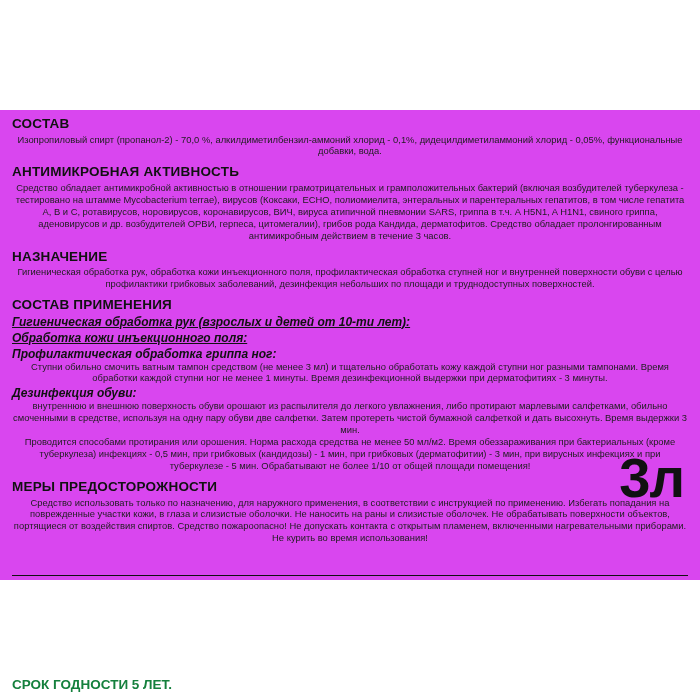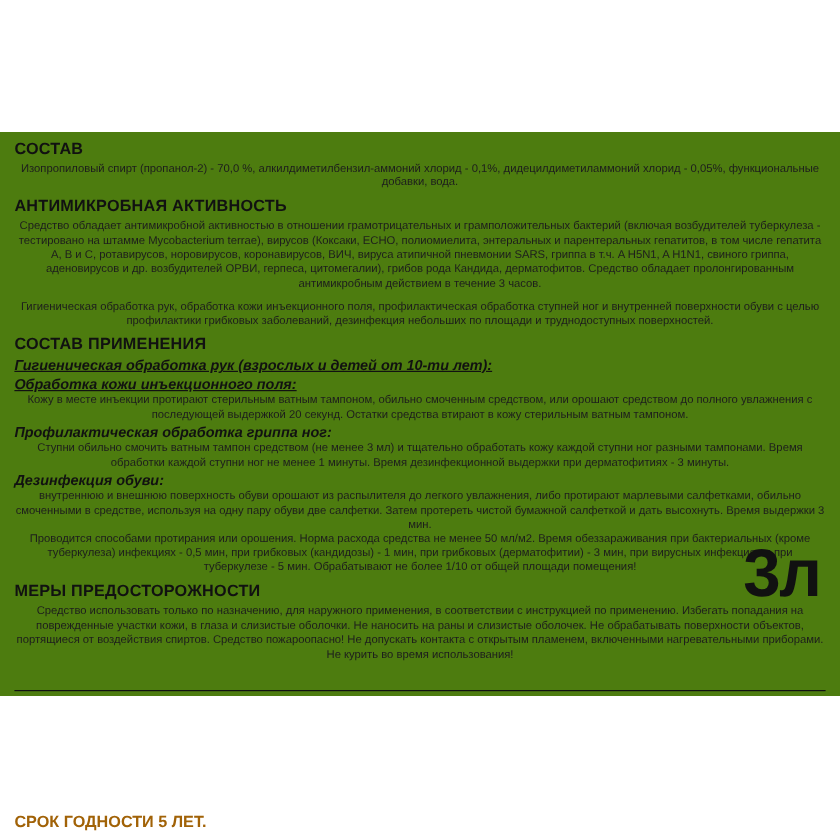--- a/index.html
+++ b/index.html
@@ -21,21 +21,21 @@
     background: #ffffff;
   }
   .label {
     position: absolute;
     left: 0;
     top: 110px;
     width: 700px;
     height: 470px;
     box-sizing: border-box;
     padding: 6px 12px 6px 12px;
-    background: #4d7c0f;
+    background: #d946ef;
   }
   .rule {
     position: absolute;
     left: 12px;
     right: 12px;
     height: 1px;
     background: #111111;
   }
   .rule.top { top: 113px; }
   .rule.bottom { top: 575px; }
@@ -75,21 +75,21 @@
     color: #111111;
     letter-spacing: -1px;
     margin-top: 48px;
   }
   .shelf {
     position: absolute;
     left: 12px;
     bottom: 8px;
     font-size: 13.5px;
     font-weight: bold;
-    color: #a16207;
+    color: #15803d;
   }
 </style>
 </head>
 <body>
 
 <div class="page">
 
   <div class="rule top"></div>
 
   <div class="label">
@@ -98,30 +98,30 @@
       <h2 class="section">СОСТАВ</h2>
       <p class="body">Изопропиловый спирт (пропанол-2) - 70,0 %, алкилдиметилбензил-аммоний хлорид - 0,1%, дидецилдиметиламмоний хлорид - 0,05%, функциональные добавки, вода.</p>
     </div>
 
     <div class="block">
       <h2 class="section">АНТИМИКРОБНАЯ АКТИВНОСТЬ</h2>
       <p class="body">Средство обладает антимикробной активностью в отношении грамотрицательных и грамположительных бактерий (включая возбудителей туберкулеза - тестировано на штамме Mycobacterium terrae), вирусов (Коксаки, ECHO, полиомиелита, энтеральных и парентеральных гепатитов, в том числе гепатита А, В и С, ротавирусов, норовирусов, коронавирусов, ВИЧ, вируса атипичной пневмонии SARS, гриппа в т.ч. A H5N1, A H1N1, свиного гриппа, аденовирусов и др. возбудителей ОРВИ, герпеса, цитомегалии), грибов рода Кандида, дерматофитов. Средство обладает пролонгированным антимикробным действием в течение 3 часов.</p>
     </div>
 
     <div class="block">
+      <h2 class="section">НАЗНАЧЕНИЕ</h2>
       <p class="body">Гигиеническая обработка рук, обработка кожи инъекционного поля, профилактическая обработка ступней ног и внутренней поверхности обуви с целью профилактики грибковых заболеваний, дезинфекция небольших по площади и труднодоступных поверхностей.</p>
     </div>
 
     <div class="block">
       <h2 class="section">СОСТАВ ПРИМЕНЕНИЯ</h2>
 
       <p class="sub first underline">Гигиеническая обработка рук (взрослых и детей от 10-ти лет):</p>
 
       <p class="sub underline">Обработка кожи инъекционного поля:</p>
-      <p class="body">Кожу в месте инъекции протирают стерильным ватным тампоном, обильно смоченным средством, или орошают средством до полного увлажнения с последующей выдержкой 20 секунд. Остатки средства втирают в кожу стерильным ватным тампоном.</p>
 
       <p class="sub">Профилактическая обработка гриппа ног:</p>
       <p class="body">Ступни обильно смочить ватным тампон средством (не менее 3 мл) и тщательно обработать кожу каждой ступни ног разными тампонами. Время обработки каждой ступни ног не менее 1 минуты. Время дезинфекционной выдержки при дерматофитиях - 3 минуты.</p>
 
       <p class="sub">Дезинфекция обуви:</p>
       <p class="body">внутреннюю и внешнюю поверхность обуви орошают из распылителя до легкого увлажнения, либо протирают марлевыми салфетками, обильно смоченными в средстве, используя на одну пару обуви две салфетки. Затем протереть чистой бумажной салфеткой и дать высохнуть. Время выдержки 3 мин.</p>
 
       <p class="body">Проводится способами протирания или орошения. Норма расхода средства не менее 50 мл/м2. Время обеззараживания при бактериальных (кроме туберкулеза) инфекциях - 0,5 мин, при грибковых (кандидозы) - 1 мин, при грибковых (дерматофитии) - 3 мин, при вирусных инфекциях и при туберкулезе - 5 мин. Обрабатывают не более 1/10 от общей площади помещения!</p>
     </div>
 

